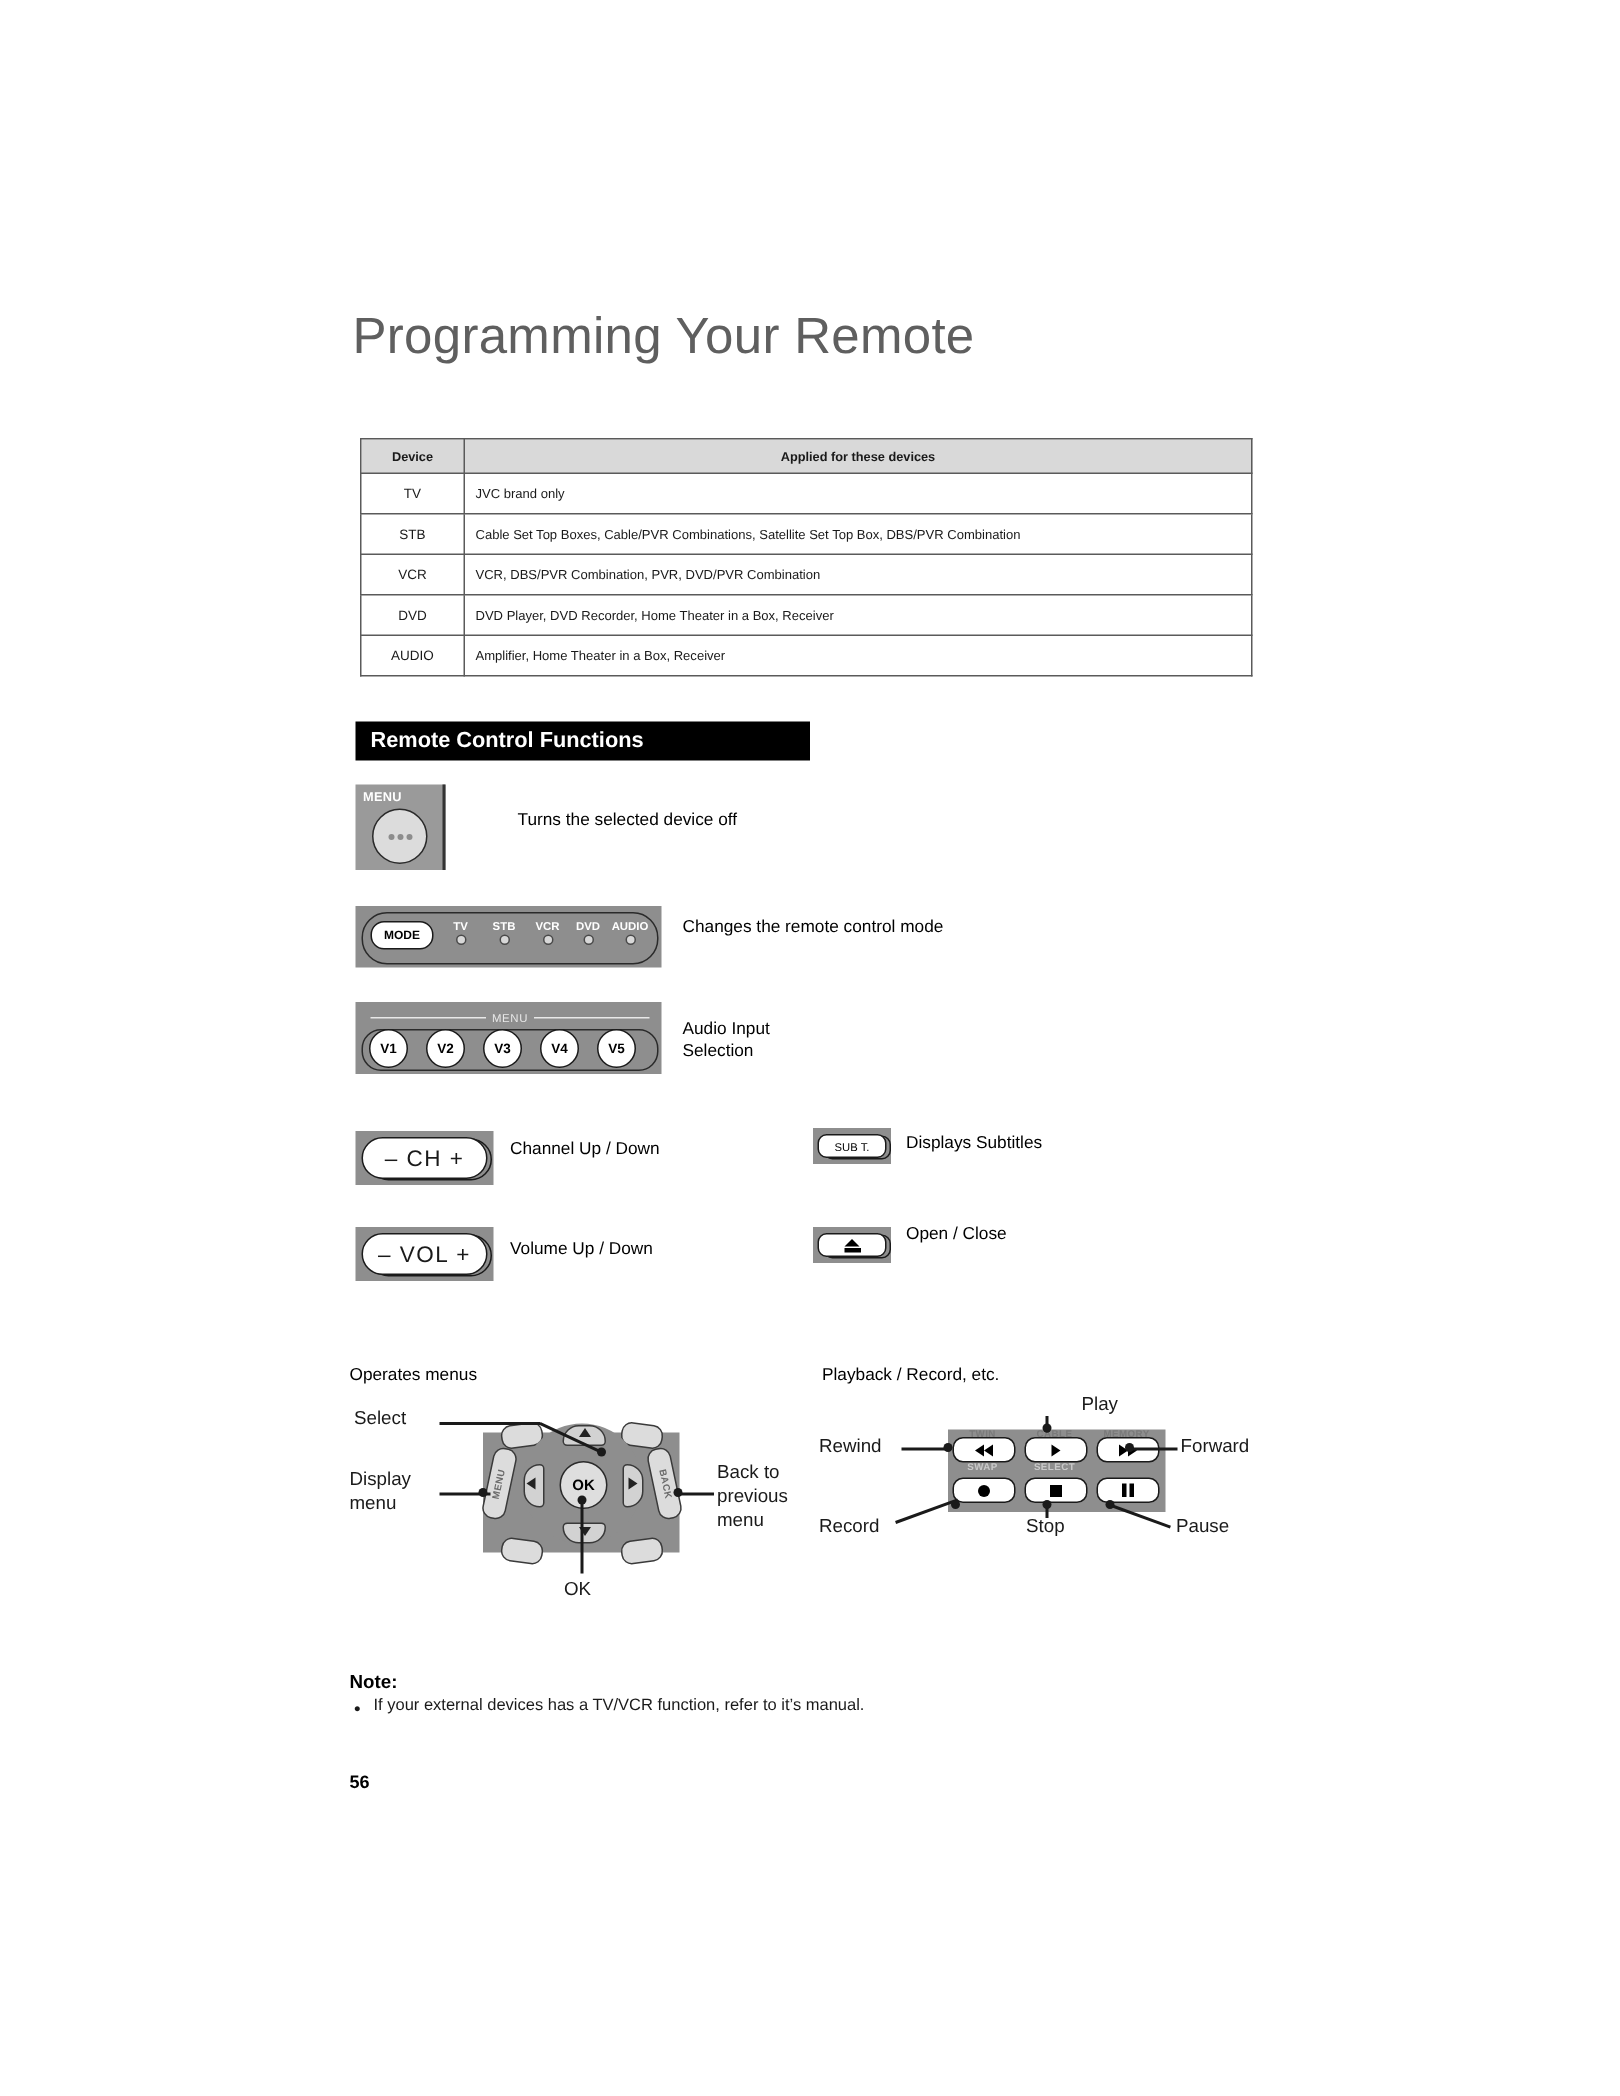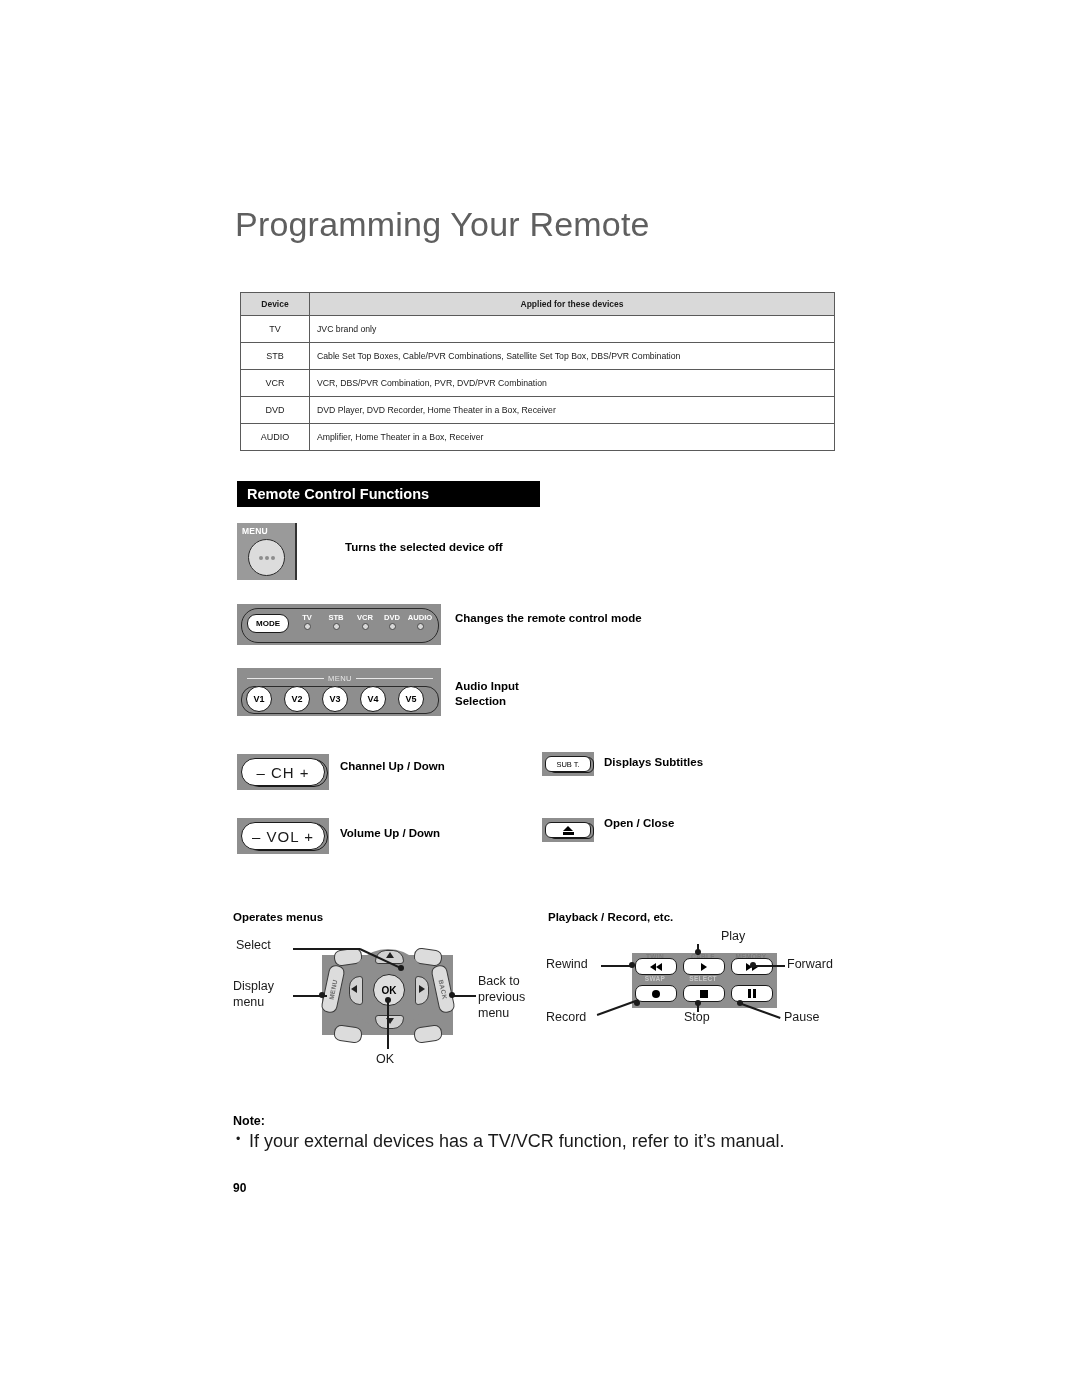--- a/index.html
+++ b/index.html
@@ -40,21 +40,21 @@
   .section-bar{
     position:absolute;left:237px;top:481px;width:303px;height:26px;
     background:#000;color:#fff;
     font-size:14.5px;font-weight:bold;
     display:flex;align-items:center;padding-left:10px;
     box-sizing:border-box;
   }
 
   
   .desc{
-    position:absolute;font-size:11.5px;font-weight:bold;color:#000;
+    position:absolute;font-size:11.5px;font-weight:normal;color:#000;
     line-height:15px;white-space:pre-line;
   }
   .plain{
     position:absolute;font-size:12.5px;font-weight:400;color:#1a1a1a;
     line-height:16px;white-space:pre-line;
   }
 
   
   .power-panel{
     position:absolute;left:237px;top:523px;width:58px;height:57px;
@@ -236,21 +236,21 @@
   .note-title{
     position:absolute;left:233px;top:1114px;
     font-size:12.5px;font-weight:bold;color:#000;
   }
   .note-bullet{
     position:absolute;left:236px;top:1132px;
     font-size:12.5px;color:#1a1a1a;
   }
   .note-text{
     position:absolute;left:249px;top:1131px;
-    font-size:18px;color:#1a1a1a;white-space:nowrap;
+    font-size:11px;color:#1a1a1a;white-space:nowrap;
   }
   .page-num{
     position:absolute;left:233px;top:1181px;
     font-size:12px;font-weight:bold;color:#000;
   }
 </style>
 </head>
 <body>
 
 <div class="page">
@@ -483,15 +483,15 @@
   <span class="knob" style="left:695px;top:1000px;"></span>
 
   <div class="plain" style="left:784px;top:1009px;">Pause</div>
   <span class="diag" style="left:739px;top:1002px;width:44px;transform:rotate(20deg);"></span>
   <span class="knob" style="left:737px;top:1000px;"></span>
 
   <div class="note-title">Note:</div>
   <div class="note-bullet">•</div>
   <div class="note-text">If your external devices has a TV/VCR function, refer to it’s manual.</div>
 
-  <div class="page-num">90</div>
+  <div class="page-num">56</div>
 
 </div>
 
 </body></html>

